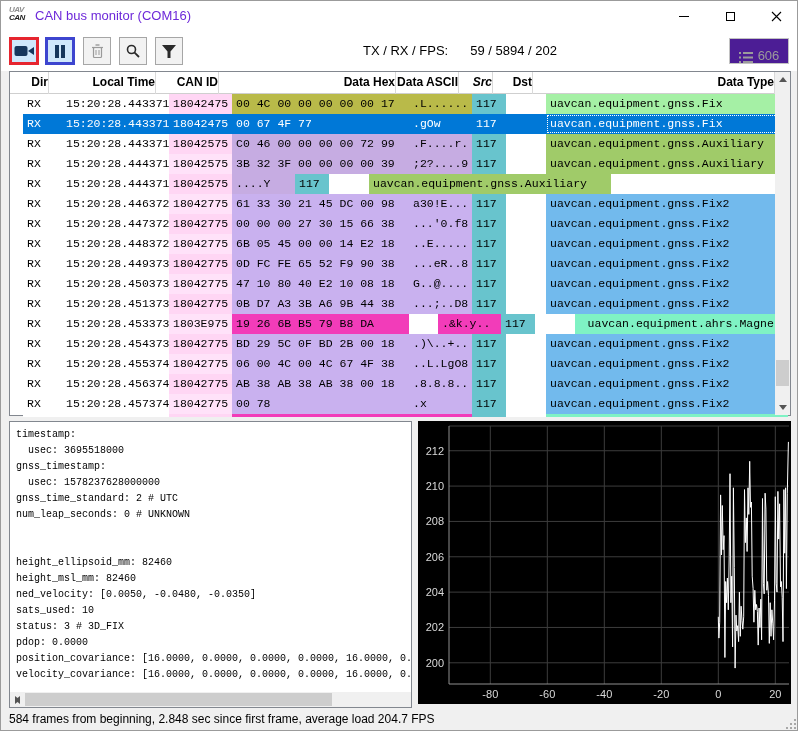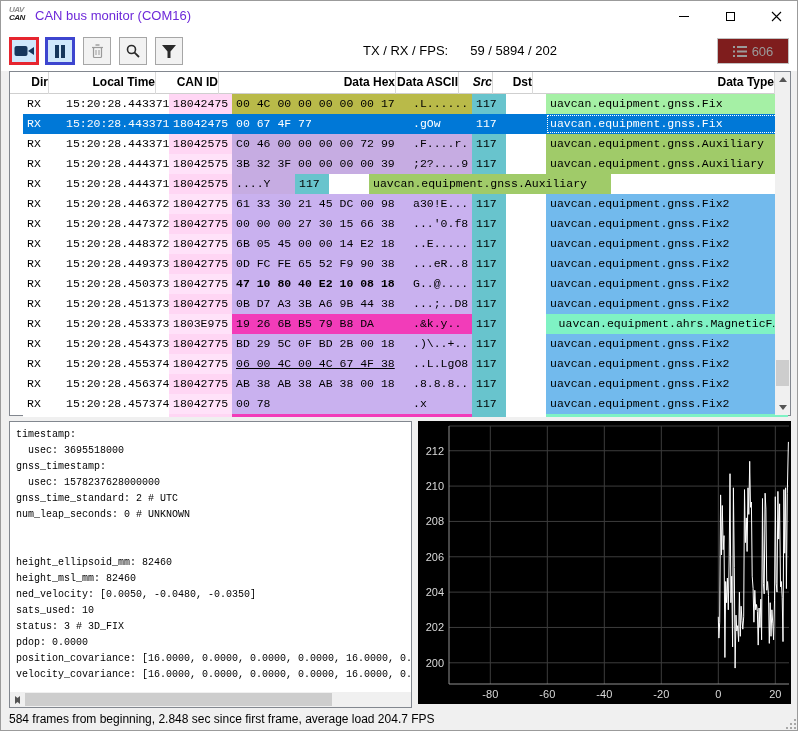--- a/index.html
+++ b/index.html
@@ -24,22 +24,22 @@
   .toolbar{position:absolute;left:0;top:30px;width:798px;height:40px;background:#ffffff;}
   .tb-btn{position:absolute;top:6px;height:28px;display:flex;align-items:center;justify-content:center;background:#f2f2f2;border:1px solid #a6a6a6;}
   .tb-btn.framed{background:#cfe7fb;}
   #btn-record{left:8px;width:30px;border:3px solid var(--record-border,#e6252f);}
   #btn-pause{left:44px;width:30px;border:3px solid var(--pause-border,#3d45cf);}
   #btn-trash{left:82px;width:28px;}
   #btn-search{left:118px;width:28px;}
   #btn-filter{left:154px;width:28px;}
   .stats{position:absolute;left:362px;top:0;height:40px;line-height:40px;font-size:13px;color:#000;}
   .stats .val{margin-left:22px;}
-  .queue-btn{position:absolute;right:10px;top:7px;width:72px;height:26px;background:#7f1d1d;
-    border:1px solid #c2c2c2;display:flex;align-items:center;justify-content:center;gap:5px;
+  .queue-btn{position:absolute;right:10px;top:7px;width:60px;height:26px;background:#4c1d95;
+    border:1px solid #c2c2c2;display:flex;align-items:flex-end;justify-content:center;gap:5px;
     color:#9b9b9b;font-size:13px;}
   
   .table{position:absolute;left:8px;top:70px;width:782px;height:345px;background:#fff;border:1px solid #82878f;}
   .thead{position:absolute;left:0;top:0;height:22px;display:flex;border-bottom:1px solid #cfcfcf;background:#fff;}
   .th{height:22px;line-height:21px;text-align:right;font-size:12px;font-weight:bold;
       border-right:1px solid #d9d9d9;overflow:hidden;white-space:nowrap;flex:none;}
   .tbody{position:absolute;left:13px;top:22px;width:765px;height:323px;overflow:hidden;}
   .tr{display:flex;height:20px;background:#fff;}
   .td{flex:none;height:20px;line-height:20px;font-family:"Liberation Mono","DejaVu Sans Mono",monospace;
       font-size:11.5px;color:#000;padding-left:4px;white-space:pre;overflow:hidden;}
@@ -254,61 +254,61 @@
           <div class="td hex s-fix2" style="width: 177px;">0D FC FE 65 52 F9 90 38</div>
           <div class="td ascii s-fix2" style="width: 63px;">...eR..8</div>
           <div class="td src s-fix2" style="width: 34px;">117</div>
           <div class="td dst s-fix2" style="width: 40px;"></div>
           <div class="td type s-fix2" style="width: 242px;">uavcan.equipment.gnss.Fix2</div>
         </div>
         <div class="tr">
           <div class="td dir s-fix2" style="width: 39px;">RX</div>
           <div class="td time s-fix2" style="width: 107px;">15:20:28.450373</div>
           <div class="td canid s-fix2" style="width: 63px;">18042775</div>
-          <div class="td hex s-fix2" style="width: 177px; font-weight: bold;">47 10 80 40 E2 10 08 18</div>
+          <div class="td hex s-fix2" style="width: 177px;">47 10 80 40 E2 10 08 18</div>
           <div class="td ascii s-fix2" style="width: 63px;">G..@....</div>
           <div class="td src s-fix2" style="width: 34px;">117</div>
           <div class="td dst s-fix2" style="width: 40px;"></div>
           <div class="td type s-fix2" style="width: 242px;">uavcan.equipment.gnss.Fix2</div>
         </div>
         <div class="tr">
           <div class="td dir s-fix2" style="width: 39px;">RX</div>
           <div class="td time s-fix2" style="width: 107px;">15:20:28.451373</div>
           <div class="td canid s-fix2" style="width: 63px;">18042775</div>
           <div class="td hex s-fix2" style="width: 177px;">0B D7 A3 3B A6 9B 44 38</div>
           <div class="td ascii s-fix2" style="width: 63px;">...;..D8</div>
           <div class="td src s-fix2" style="width: 34px;">117</div>
           <div class="td dst s-fix2" style="width: 40px;"></div>
           <div class="td type s-fix2" style="width: 242px;">uavcan.equipment.gnss.Fix2</div>
         </div>
         <div class="tr">
           <div class="td dir s-mag" style="width: 39px;">RX</div>
           <div class="td time s-mag" style="width: 107px;">15:20:28.453373</div>
           <div class="td canid s-mag" style="width: 63px;">1803E975</div>
           <div class="td hex s-mag" style="width: 177px;">19 26 6B B5 79 B8 DA</div>
-          <div class="td ascii s-mag" style="width: 63px;">.&amp;k.y..</div>
+          <div class="td ascii s-mag" style="width: 63px; margin-left: 29px;">.&amp;k.y..</div>
           <div class="td src s-mag" style="width: 34px;">117</div>
           <div class="td dst s-mag" style="width: 40px;"></div>
           <div class="td type s-mag" style="width: 242px; text-align: center;">uavcan.equipment.ahrs.MagneticF…</div>
         </div>
         <div class="tr">
           <div class="td dir s-fix2" style="width: 39px;">RX</div>
           <div class="td time s-fix2" style="width: 107px;">15:20:28.454373</div>
           <div class="td canid s-fix2" style="width: 63px;">18042775</div>
           <div class="td hex s-fix2" style="width: 177px;">BD 29 5C 0F BD 2B 00 18</div>
           <div class="td ascii s-fix2" style="width: 63px;">.)\..+..</div>
           <div class="td src s-fix2" style="width: 34px;">117</div>
           <div class="td dst s-fix2" style="width: 40px;"></div>
           <div class="td type s-fix2" style="width: 242px;">uavcan.equipment.gnss.Fix2</div>
         </div>
         <div class="tr">
           <div class="td dir s-fix2" style="width: 39px;">RX</div>
           <div class="td time s-fix2" style="width: 107px;">15:20:28.455374</div>
           <div class="td canid s-fix2" style="width: 63px;">18042775</div>
-          <div class="td hex s-fix2" style="width: 177px; text-decoration: underline;">06 00 4C 00 4C 67 4F 38</div>
+          <div class="td hex s-fix2" style="width: 177px;">06 00 4C 00 4C 67 4F 38</div>
           <div class="td ascii s-fix2" style="width: 63px;">..L.LgO8</div>
           <div class="td src s-fix2" style="width: 34px;">117</div>
           <div class="td dst s-fix2" style="width: 40px;"></div>
           <div class="td type s-fix2" style="width: 242px;">uavcan.equipment.gnss.Fix2</div>
         </div>
         <div class="tr">
           <div class="td dir s-fix2" style="width: 39px;">RX</div>
           <div class="td time s-fix2" style="width: 107px;">15:20:28.456374</div>
           <div class="td canid s-fix2" style="width: 63px;">18042775</div>
           <div class="td hex s-fix2" style="width: 177px;">AB 38 AB 38 AB 38 00 18</div>

